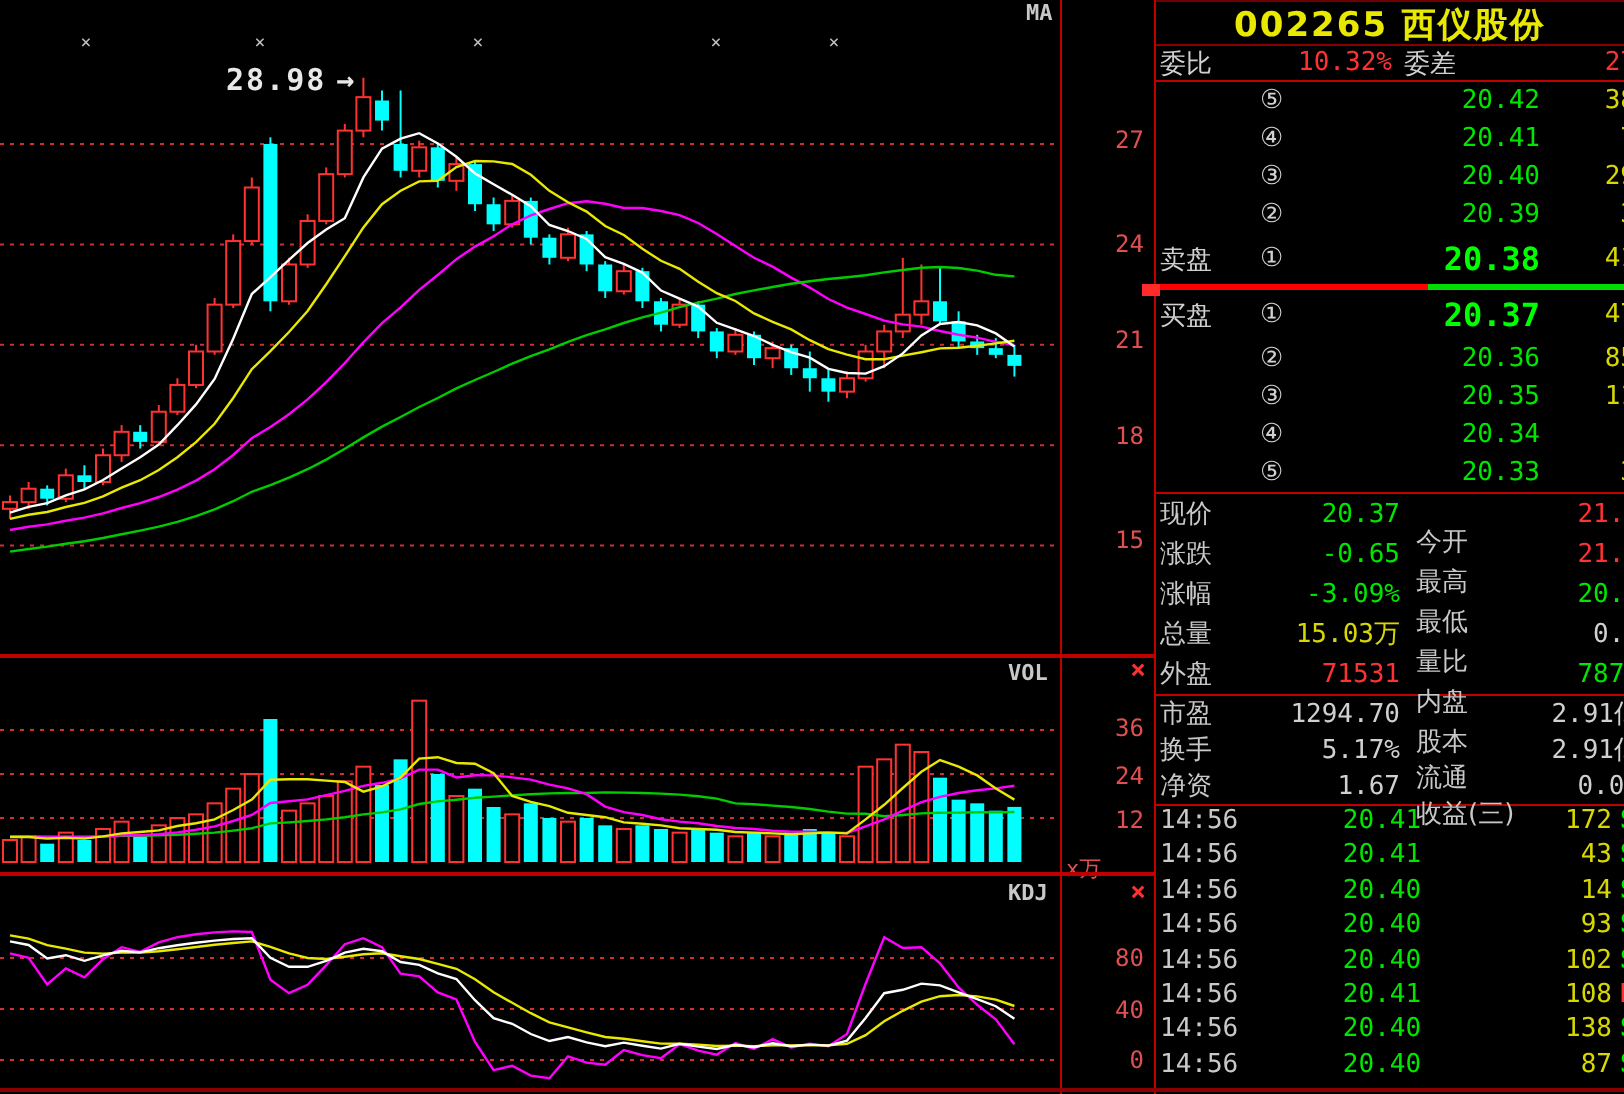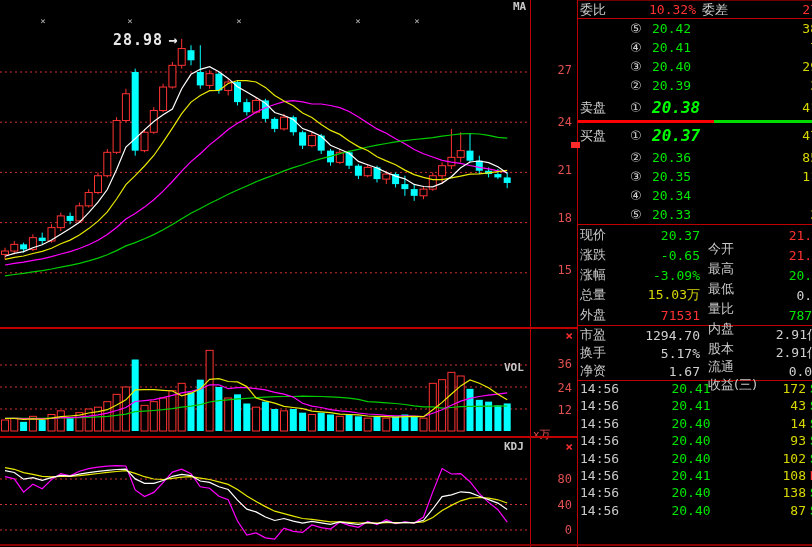--- a/index.html
+++ b/index.html
@@ -4,21 +4,21 @@
 <style>
   html,body{margin:0;padding:0;background:#000;}
   *{box-sizing:border-box;}
   #app{position:relative;width:812px;height:547px;background:#000;overflow:hidden;
        font-family:"DejaVu Sans","Liberation Sans",sans-serif;}
   
   #chart-area{position:absolute;left:0;top:0;width:530px;height:547px;}
   #chart-svg{position:absolute;left:0;top:0;}
   .pane-label{position:absolute;color:#c8c8c8;font:bold 11px "DejaVu Sans Mono",monospace;z-index:5;}
   #ma-label{left:513px;top:0px;}
-  #vol-label{left:504px;top:330px;margin-top:31px;}
+  #vol-label{left:504px;top:330px;}
   #kdj-label{left:504px;top:440px;}
   #annot{position:absolute;left:113px;top:31px;color:#e8e8e8;
          font:bold 15px "DejaVu Sans Mono",monospace;z-index:5;letter-spacing:1px;}
   #annot .arr{padding-left:5px;}
   
   .hsep{position:absolute;left:0;width:578px;height:2px;background:#c00000;z-index:6;}
   #sep-main{top:327px;} #sep-vol{top:436px;}
   #bottom-line{position:absolute;left:0;top:544px;width:812px;height:2px;background:#8a0000;z-index:6;}
   
   #scale-col{position:absolute;left:530px;top:0;width:48px;height:547px;
@@ -38,22 +38,22 @@
           font:13px "DejaVu Sans Mono",monospace;padding-left:2px;}
   #wb-row .lbl{color:#d0d0d0;font-family:"DejaVu Sans",sans-serif;}
   #wb-row .val{color:#ff3232;}
   #wb-l1{width:40px;} #wb-v1{width:76px;text-align:right;margin-right:6px;}
   #wb-l2{width:44px;} #wb-v2{flex:1;text-align:right;margin-right:-6px;}
   #order-book{border-bottom:1px solid #c00000;}
   .bookrow{height:19px;display:flex;align-items:center;font:13px "DejaVu Sans Mono",monospace;padding-left:2px;}
   .bookrow.l1{height:25px;}
   .bookrow .side{width:42px;color:#d0d0d0;font-family:"DejaVu Sans",sans-serif;}
   .bookrow .circ{width:22px;color:#d0d0d0;margin-left:8px;font-family:"DejaVu Sans",sans-serif;}
-  .bookrow .bprice{flex:1;text-align:left;color:#00e600;}
-  .bookrow.l1 .bprice{color:#00ff00;font-weight:bold;font-size:16px;font-style:italic;}
+  .bookrow .bprice{flex:1;text-align:right;color:#00e600;}
+  .bookrow.l1 .bprice{color:#00ff00;font-weight:bold;font-size:16px;}
   .bookrow .bqty{width:48px;text-align:right;color:#d8d800;margin-right:-6px;}
   #book-divider{height:3px;display:flex;}
   #book-divider .dr{width:58%;background:#ff0000;}
   #book-divider .dg{flex:1;background:#00dd00;}
   .irow{display:flex;align-items:center;font:13px "DejaVu Sans Mono",monospace;padding-left:2px;}
   #quote-block .irow{height:20px;} #fin-block .irow{height:18px;}
   #quote-block,#fin-block{border-bottom:1px solid #c00000;}
   .irow .il{width:40px;color:#c8c8c8;font-family:Liberation Sans, sans-serif;}
   .irow .iv1{width:80px;text-align:right;margin-right:4px;}
   .irow .il2{min-width:44px;color:#c8c8c8;margin-left:4px;font-family:"DejaVu Sans",sans-serif;margin-top:28px;}
@@ -299,20 +299,21 @@
     <div class="scale-num" style="top:403px">12</div>
     <div id="vol-unit">x万</div>
     <div class="close-x" style="top:441px">×</div>
     <div class="scale-num" style="top:472px">80</div>
     <div class="scale-num" style="top:498px">40</div>
     <div class="scale-num" style="top:523px">0</div>
   </div>
   <div id="price-marker"></div>
 
   <div id="right-panel">
+    <div id="rp-title">002265 西仪股份</div>
     <div id="wb-row">
       <span class="lbl" id="wb-l1">委比</span>
       <span class="val" id="wb-v1">10.32%</span>
       <span class="lbl" id="wb-l2">委差</span>
       <span class="val" id="wb-v2">27</span>
     </div>
     <div id="order-book">
         <div class="bookrow">
           <span class="side"></span>
           <span class="circ">⑤</span>

